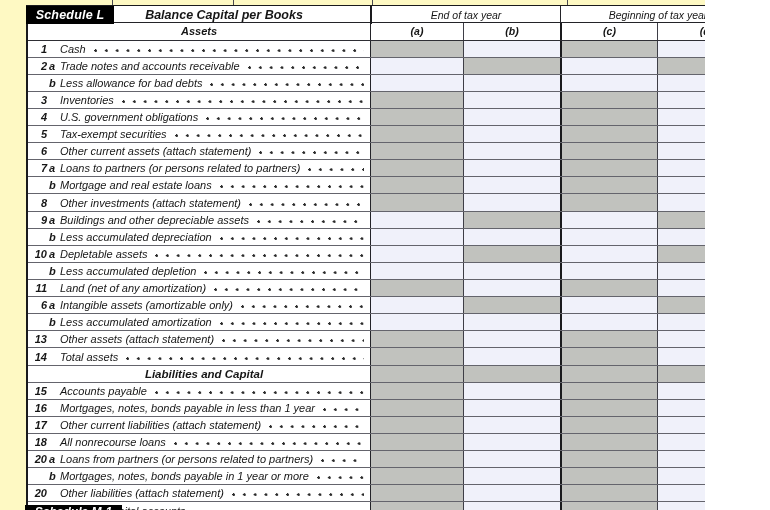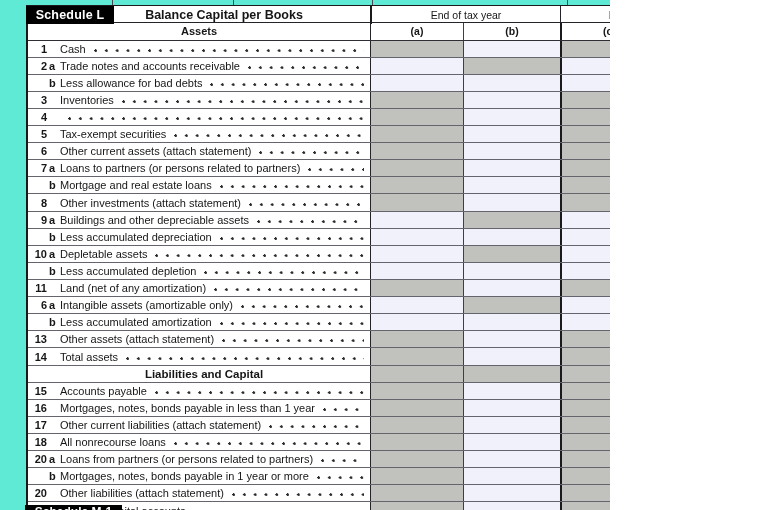--- a/index.html
+++ b/index.html
@@ -5,26 +5,27 @@
   :root {
     --shaded: #c1c2be;
     --open: #f0f1fa;
     --gridline: #64646c;
     --strong: #1a1a1d;
     --thin-dark: #3e3e46;
   }
   html, body { margin: 0; padding: 0; background: #ffffff; }
   .page {
     position: relative;
-    width: 610px;
+    width: 705px;
     height: 510px;
-    background: #5eead4;
+    background: #fef9c3;
     overflow: hidden;
     font-family: "Liberation Sans", sans-serif;
     color: #161616;
+    font-style: italic;
   }
   .tick {
     position: absolute;
     top: 0;
     width: 1px;
     height: 6px;
     background: #4a4a50;
   }
   .schedule-table {
     position: absolute;
@@ -243,20 +244,21 @@
           </div>
           <div class="cell cell-a shaded"></div>
           <div class="cell cell-b open"></div>
           <div class="cell cell-c shaded"></div>
           <div class="cell cell-d open"></div>
         </div>
         <div class="row">
           <div class="desc">
             <span class="num">4</span>
             <span class="sub"></span>
+            <span class="line-label">U.S. government obligations</span>
             <span class="leader"></span>
           </div>
           <div class="cell cell-a shaded"></div>
           <div class="cell cell-b open"></div>
           <div class="cell cell-c shaded"></div>
           <div class="cell cell-d open"></div>
         </div>
         <div class="row">
           <div class="desc">
             <span class="num">5</span>

